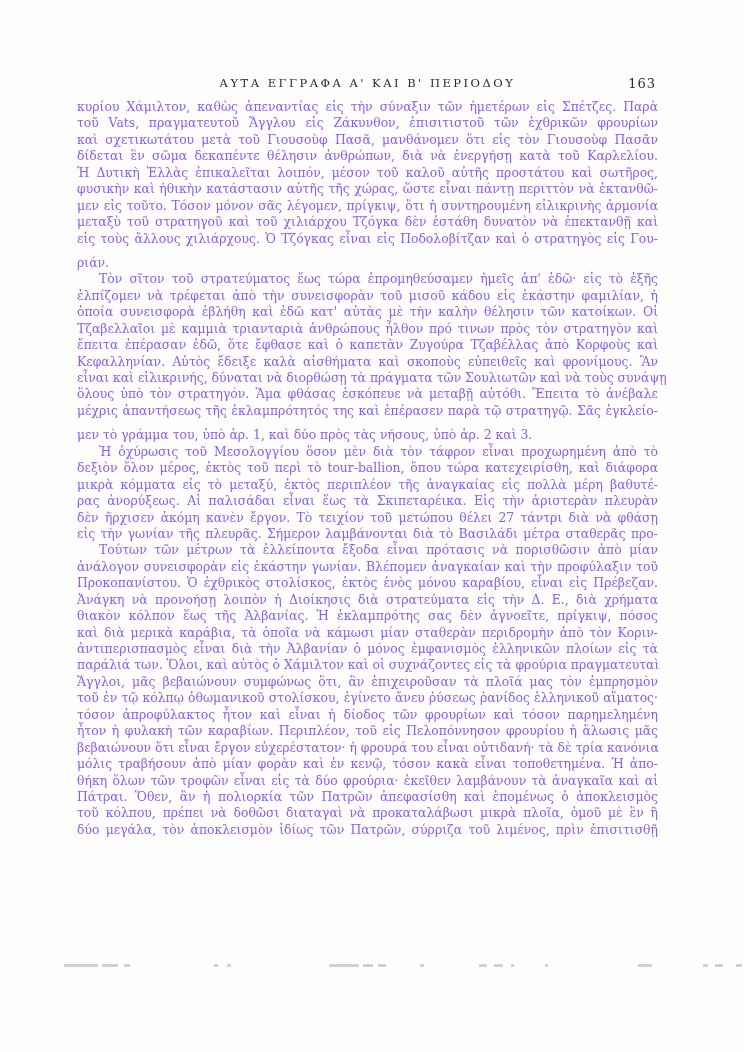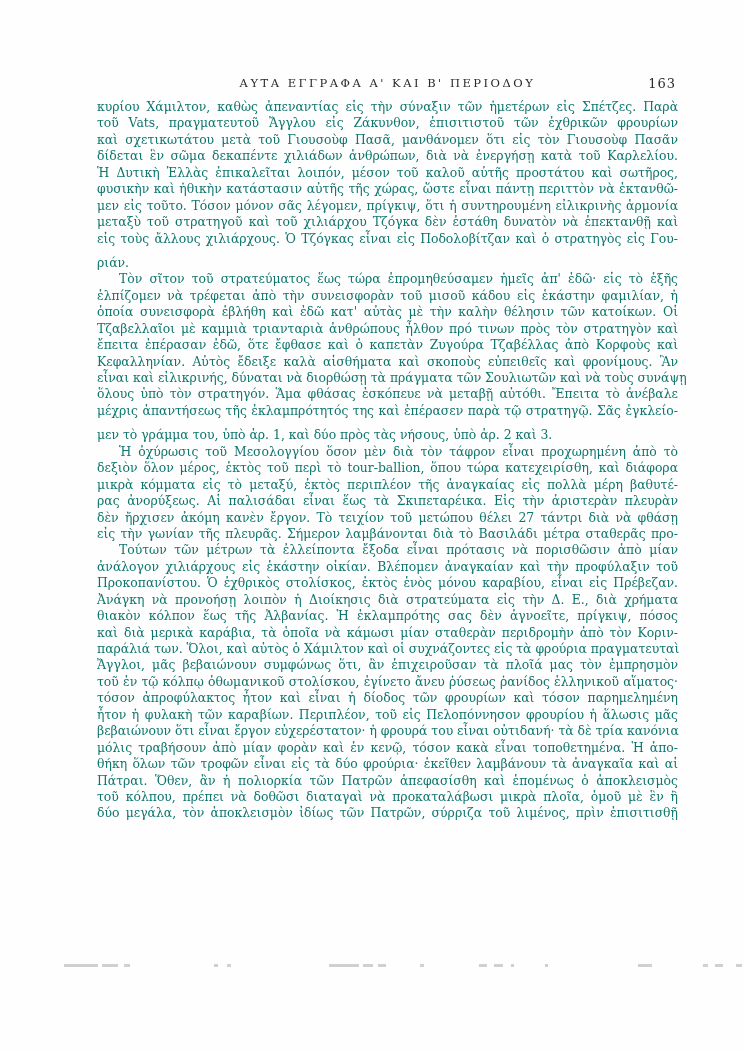--- a/index.html
+++ b/index.html
@@ -11,21 +11,21 @@
     width: 744px;
     height: 1052px;
     background: #fefefe;
     margin: 0 auto;
     overflow: hidden;
     color: #232323;
   }
 
   .content {
     position: absolute;
-    left: 97px;
+    left: 77px;
     top: 76px;
     width: 581px;
   }
 
   .running-head {
     position: relative;
     height: 16px;
     margin-bottom: 7px;
   }
   .running-title {
@@ -40,21 +40,21 @@
     position: absolute;
     right: 2px;
     top: 0;
     font-size: 13px;
     letter-spacing: 1px;
     color: #2a2a2a;
   }
 
   .body-text {
     font-size: 12.4px;
-    color: #0f766e;
+    color: #8b5cf6;
   }
 
   .line {
     height: 16.45px;
     line-height: 16.45px;
     white-space: nowrap;
     text-align: justify;
     text-align-last: justify;
     overflow: visible;
   }
@@ -102,21 +102,21 @@
 
     <div class="running-head">
       <span class="running-title">ΑΥΤΑ ΕΓΓΡΑΦΑ Α' ΚΑΙ Β' ΠΕΡΙΟΔΟΥ</span>
       <span class="page-number">163</span>
     </div>
 
     <div class="body-text" id="body-text">
         <div class="line">κυρίου Χάμιλτον, καθὼς ἀπεναντίας εἰς τὴν σύναξιν τῶν ἡμετέρων εἰς Σπέτζες. Παρὰ</div>
         <div class="line">τοῦ Vats, πραγματευτοῦ Ἄγγλου εἰς Ζάκυνθον, ἐπισιτιστοῦ τῶν ἐχθρικῶν φρουρίων</div>
         <div class="line">καὶ σχετικωτάτου μετὰ τοῦ Γιουσοὺφ Πασᾶ, μανθάνομεν ὅτι εἰς τὸν Γιουσοὺφ Πασᾶν</div>
-        <div class="line">δίδεται ἓν σῶμα δεκαπέντε χιλιάδων ἀνθρώπων, διὰ νὰ ἐνεργήσῃ κατὰ τοῦ Καρλελίου.</div>
+        <div class="line">δίδεται ἓν σῶμα δεκαπέντε θέλησιν ἀνθρώπων, διὰ νὰ ἐνεργήσῃ κατὰ τοῦ Καρλελίου.</div>
         <div class="line">Ἡ Δυτικὴ Ἑλλὰς ἐπικαλεῖται λοιπόν, μέσον τοῦ καλοῦ αὐτῆς προστάτου καὶ σωτῆρος,</div>
         <div class="line">φυσικὴν καὶ ἠθικὴν κατάστασιν αὐτῆς τῆς χώρας, ὥστε εἶναι πάντῃ περιττὸν νὰ ἐκτανθῶ-</div>
         <div class="line">μεν εἰς τοῦτο. Τόσον μόνον σᾶς λέγομεν, πρίγκιψ, ὅτι ἡ συντηρουμένη εἰλικρινὴς ἁρμονία</div>
         <div class="line">μεταξὺ τοῦ στρατηγοῦ καὶ τοῦ χιλιάρχου Τζόγκα δὲν ἐστάθη δυνατὸν νὰ ἐπεκτανθῇ καὶ</div>
         <div class="line">εἰς τοὺς ἄλλους χιλιάρχους. Ὁ Τζόγκας εἶναι εἰς Ποδολοβίτζαν καὶ ὁ στρατηγὸς εἰς Γου-</div>
         <div class="line last">ριάν.</div>
         <div class="line indent">Τὸν σῖτον τοῦ στρατεύματος ἕως τώρα ἐπρομηθεύσαμεν ἡμεῖς ἀπ' ἐδῶ· εἰς τὸ ἑξῆς</div>
         <div class="line">ἐλπίζομεν νὰ τρέφεται ἀπὸ τὴν συνεισφορὰν τοῦ μισοῦ κάδου εἰς ἑκάστην φαμιλίαν, ἡ</div>
         <div class="line">ὁποία συνεισφορὰ ἐβλήθη καὶ ἐδῶ κατ' αὐτὰς μὲ τὴν καλὴν θέλησιν τῶν κατοίκων. Οἱ</div>
         <div class="line">Τζαβελλαῖοι μὲ καμμιὰ τριανταριὰ ἀνθρώπους ἦλθον πρό τινων πρὸς τὸν στρατηγὸν καὶ</div>
@@ -126,25 +126,26 @@
         <div class="line">ὅλους ὑπὸ τὸν στρατηγόν. Ἅμα φθάσας ἐσκόπευε νὰ μεταβῇ αὐτόθι. Ἔπειτα τὸ ἀνέβαλε</div>
         <div class="line">μέχρις ἀπαντήσεως τῆς ἐκλαμπρότητός της καὶ ἐπέρασεν παρὰ τῷ στρατηγῷ. Σᾶς ἐγκλείο-</div>
         <div class="line last">μεν τὸ γράμμα του, ὑπὸ ἀρ. 1, καὶ δύο πρὸς τὰς νήσους, ὑπὸ ἀρ. 2 καὶ 3.</div>
         <div class="line indent">Ἡ ὀχύρωσις τοῦ Μεσολογγίου ὅσον μὲν διὰ τὸν τάφρον εἶναι προχωρημένη ἀπὸ τὸ</div>
         <div class="line">δεξιὸν ὅλον μέρος, ἐκτὸς τοῦ περὶ τὸ tour-ballion, ὅπου τώρα κατεχειρίσθη, καὶ διάφορα</div>
         <div class="line">μικρὰ κόμματα εἰς τὸ μεταξύ, ἐκτὸς περιπλέον τῆς ἀναγκαίας εἰς πολλὰ μέρη βαθυτέ-</div>
         <div class="line">ρας ἀνορύξεως. Αἱ παλισάδαι εἶναι ἕως τὰ Σκιπεταρέικα. Εἰς τὴν ἀριστερὰν πλευρὰν</div>
         <div class="line">δὲν ἤρχισεν ἀκόμη κανὲν ἔργον. Τὸ τειχίον τοῦ μετώπου θέλει 27 τάντρι διὰ νὰ φθάσῃ</div>
         <div class="line">εἰς τὴν γωνίαν τῆς πλευρᾶς. Σήμερον λαμβάνονται διὰ τὸ Βασιλάδι μέτρα σταθερᾶς προ-</div>
         <div class="line indent">Τούτων τῶν μέτρων τὰ ἐλλείποντα ἔξοδα εἶναι πρότασις νὰ πορισθῶσιν ἀπὸ μίαν</div>
-        <div class="line">ἀνάλογον χιλιάρχους εἰς ἑκάστην οἰκίαν. Βλέπομεν ἀναγκαίαν καὶ τὴν προφύλαξιν τοῦ</div>
+        <div class="line">ἀνάλογον συνεισφορὰν εἰς ἑκάστην γωνίαν. Βλέπομεν ἀναγκαίαν καὶ τὴν προφύλαξιν τοῦ</div>
         <div class="line">Προκοπανίστου. Ὁ ἐχθρικὸς στολίσκος, ἐκτὸς ἑνὸς μόνου καραβίου, εἶναι εἰς Πρέβεζαν.</div>
         <div class="line">Ἀνάγκη νὰ προνοήσῃ λοιπὸν ἡ Διοίκησις διὰ στρατεύματα εἰς τὴν Δ. Ε., διὰ χρήματα</div>
         <div class="line">θιακὸν κόλπον ἕως τῆς Ἀλβανίας. Ἡ ἐκλαμπρότης σας δὲν ἀγνοεῖτε, πρίγκιψ, πόσος</div>
         <div class="line">καὶ διὰ μερικὰ καράβια, τὰ ὁποῖα νὰ κάμωσι μίαν σταθερὰν περιδρομὴν ἀπὸ τὸν Κοριν-</div>
+        <div class="line">ἀντιπερισπασμὸς εἶναι διὰ τὴν Ἀλβανίαν ὁ μόνος ἐμφανισμὸς ἑλληνικῶν πλοίων εἰς τὰ</div>
         <div class="line">παράλιά των. Ὅλοι, καὶ αὐτὸς ὁ Χάμιλτον καὶ οἱ συχνάζοντες εἰς τὰ φρούρια πραγματευταὶ</div>
         <div class="line">Ἄγγλοι, μᾶς βεβαιώνουν συμφώνως ὅτι, ἂν ἐπιχειροῦσαν τὰ πλοῖά μας τὸν ἐμπρησμὸν</div>
         <div class="line">τοῦ ἐν τῷ κόλπῳ ὀθωμανικοῦ στολίσκου, ἐγίνετο ἄνευ ῥύσεως ῥανίδος ἑλληνικοῦ αἵματος·</div>
         <div class="line">τόσον ἀπροφύλακτος ἦτον καὶ εἶναι ἡ δίοδος τῶν φρουρίων καὶ τόσον παρημελημένη</div>
         <div class="line">ἦτον ἡ φυλακὴ τῶν καραβίων. Περιπλέον, τοῦ εἰς Πελοπόννησον φρουρίου ἡ ἅλωσις μᾶς</div>
         <div class="line">βεβαιώνουν ὅτι εἶναι ἔργον εὐχερέστατον· ἡ φρουρά του εἶναι οὐτιδανή· τὰ δὲ τρία κανόνια</div>
         <div class="line">μόλις τραβήσουν ἀπὸ μίαν φορὰν καὶ ἐν κενῷ, τόσον κακὰ εἶναι τοποθετημένα. Ἡ ἀπο-</div>
         <div class="line">θήκη ὅλων τῶν τροφῶν εἶναι εἰς τὰ δύο φρούρια· ἐκεῖθεν λαμβάνουν τὰ ἀναγκαῖα καὶ αἱ</div>
         <div class="line">Πάτραι. Ὅθεν, ἂν ἡ πολιορκία τῶν Πατρῶν ἀπεφασίσθη καὶ ἑπομένως ὁ ἀποκλεισμὸς</div>
         <div class="line">τοῦ κόλπου, πρέπει νὰ δοθῶσι διαταγαὶ νὰ προκαταλάβωσι μικρὰ πλοῖα, ὁμοῦ μὲ ἓν ἢ</div>

